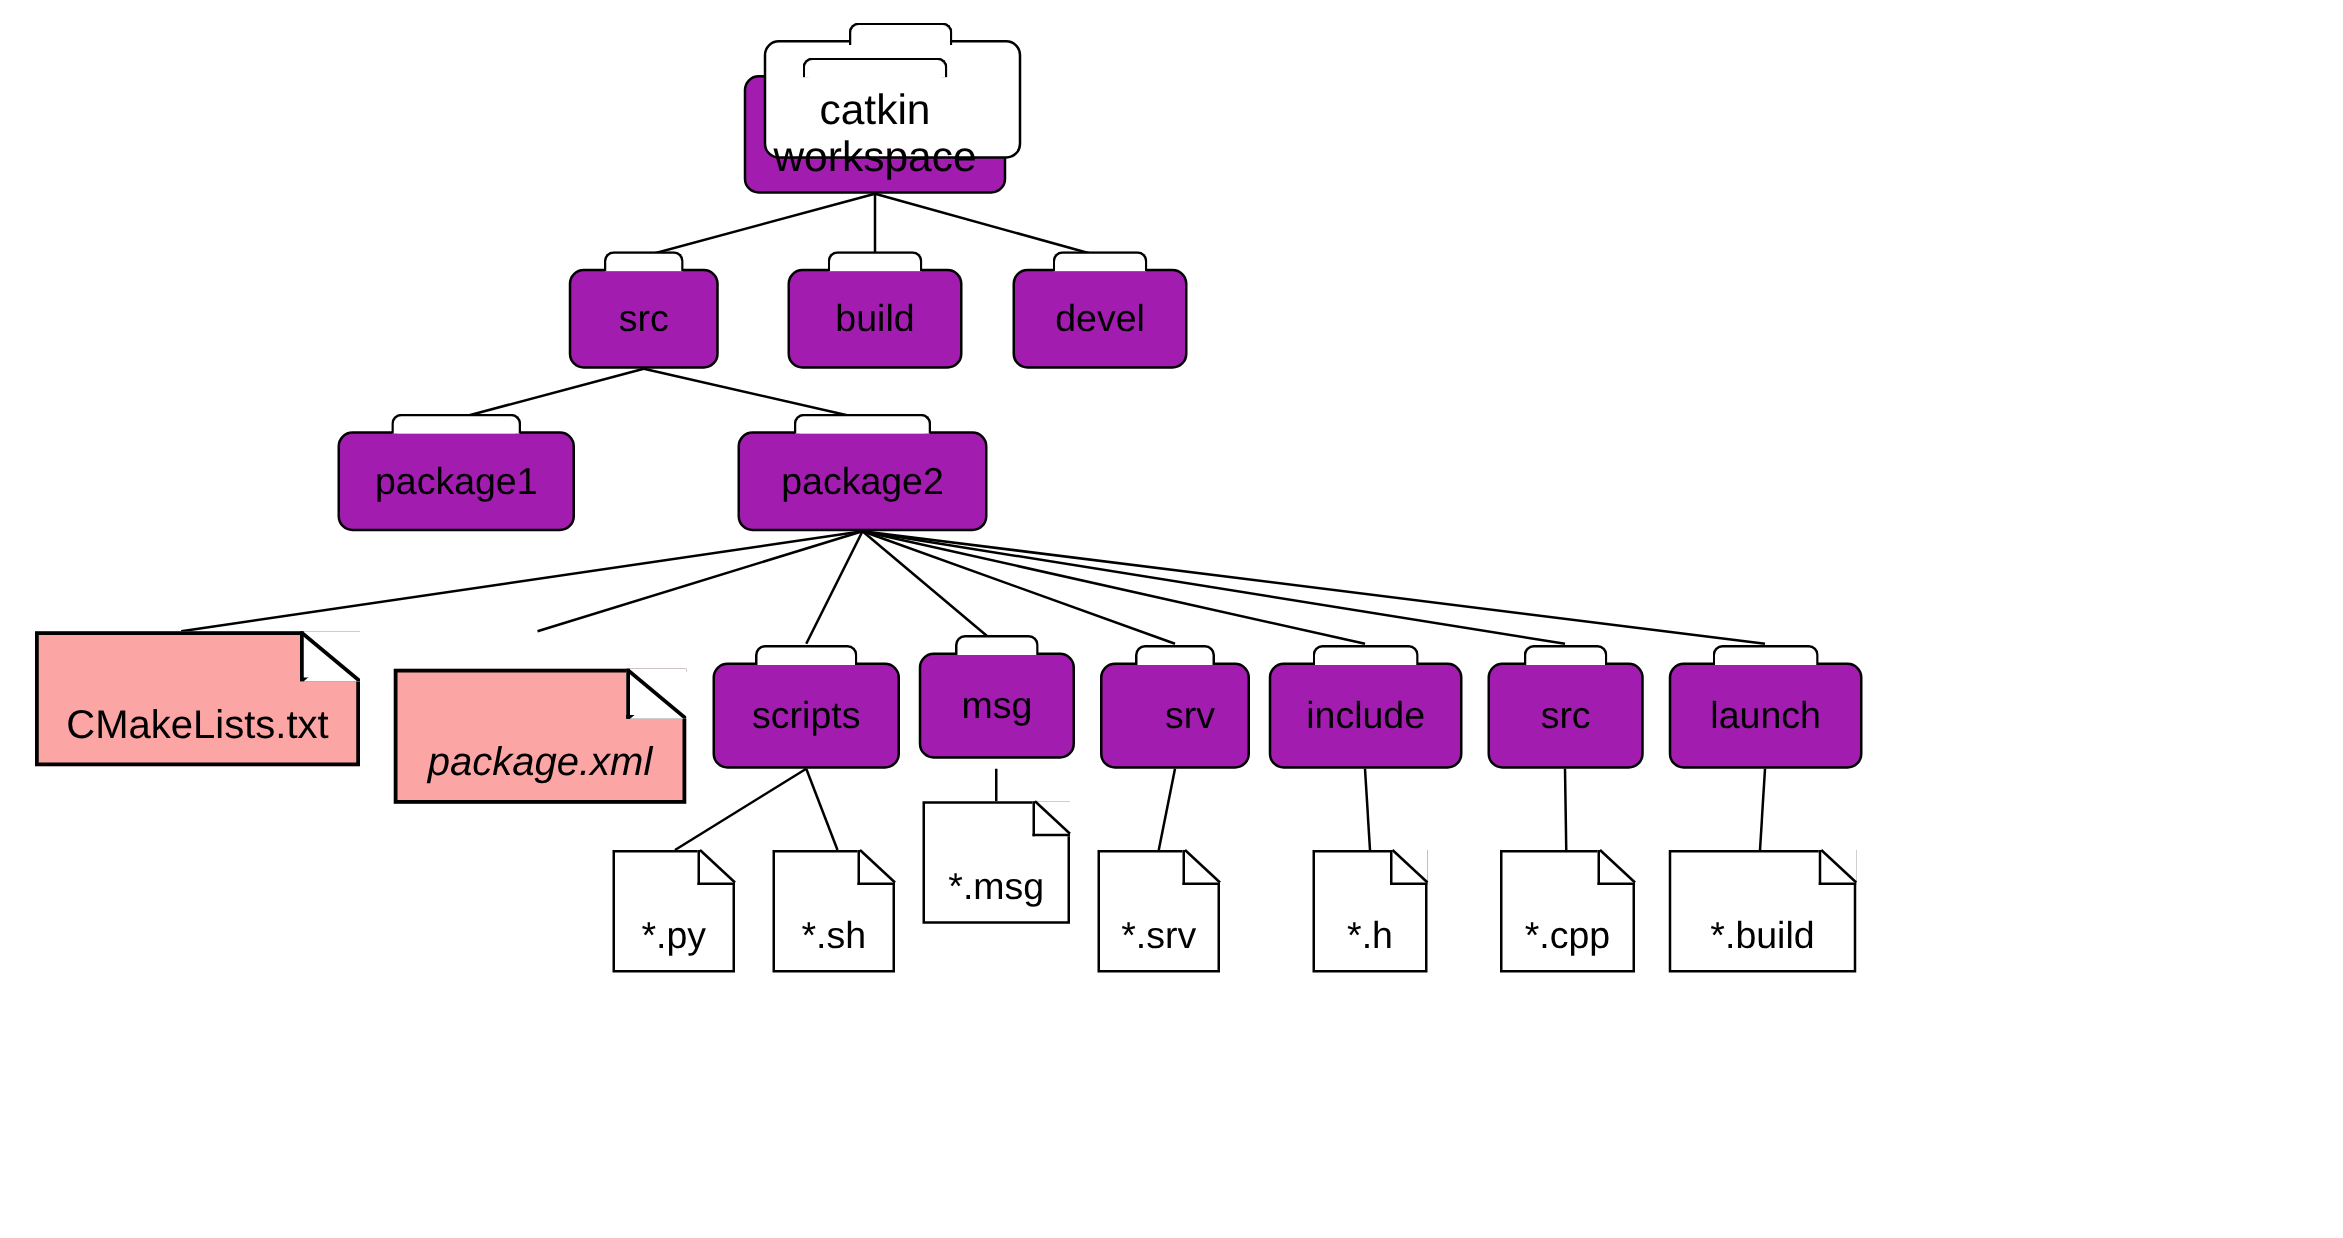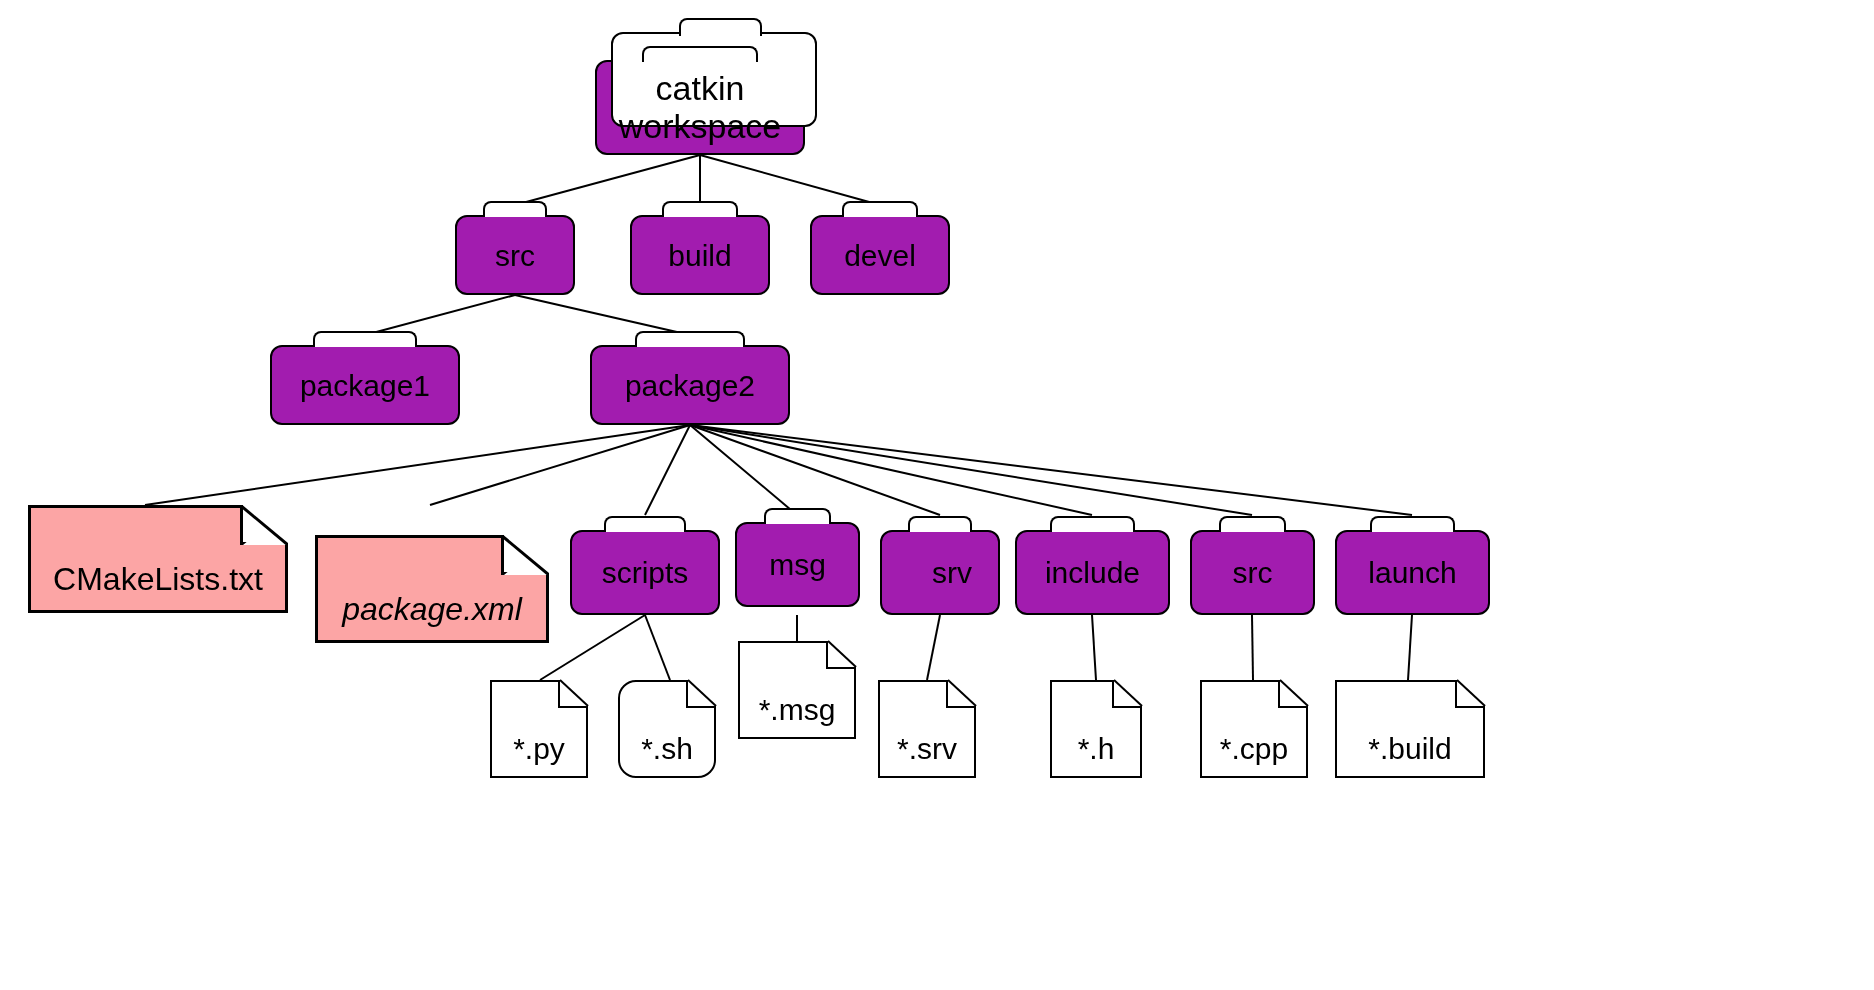--- a/index.html
+++ b/index.html
@@ -231,21 +231,21 @@
 </div>
 
 <div class="file" style="left:490px; top:680px; width:98px; height:98px;">
   <div class="corner">
       <svg width="32" height="30">
         <line x1="2" y1="2" x2="30" y2="28" stroke="black" stroke-width="2"></line>
       </svg>
     </div>
   <span>*.py</span>
 </div>
-<div class="file" style="left:618px; top:680px; width:98px; height:98px;border-radius:18px;">
+<div class="file" style="left:618px; top:680px; width:98px; height:98px;">
   <div class="corner">
       <svg width="32" height="30">
         <line x1="2" y1="2" x2="30" y2="28" stroke="black" stroke-width="2"></line>
       </svg>
     </div>
   <span>*.sh</span>
 </div>
 <div class="file" style="left:738px; top:641px; width:118px; height:98px;">
   <div class="corner">
       <svg width="32" height="30">

